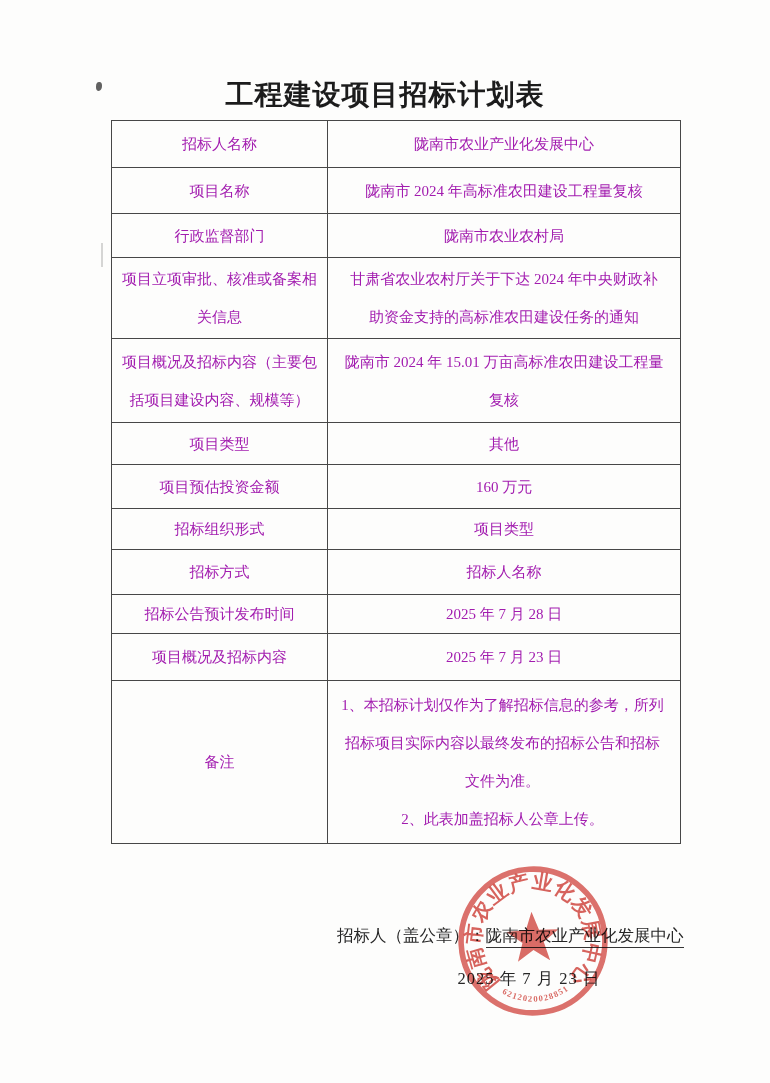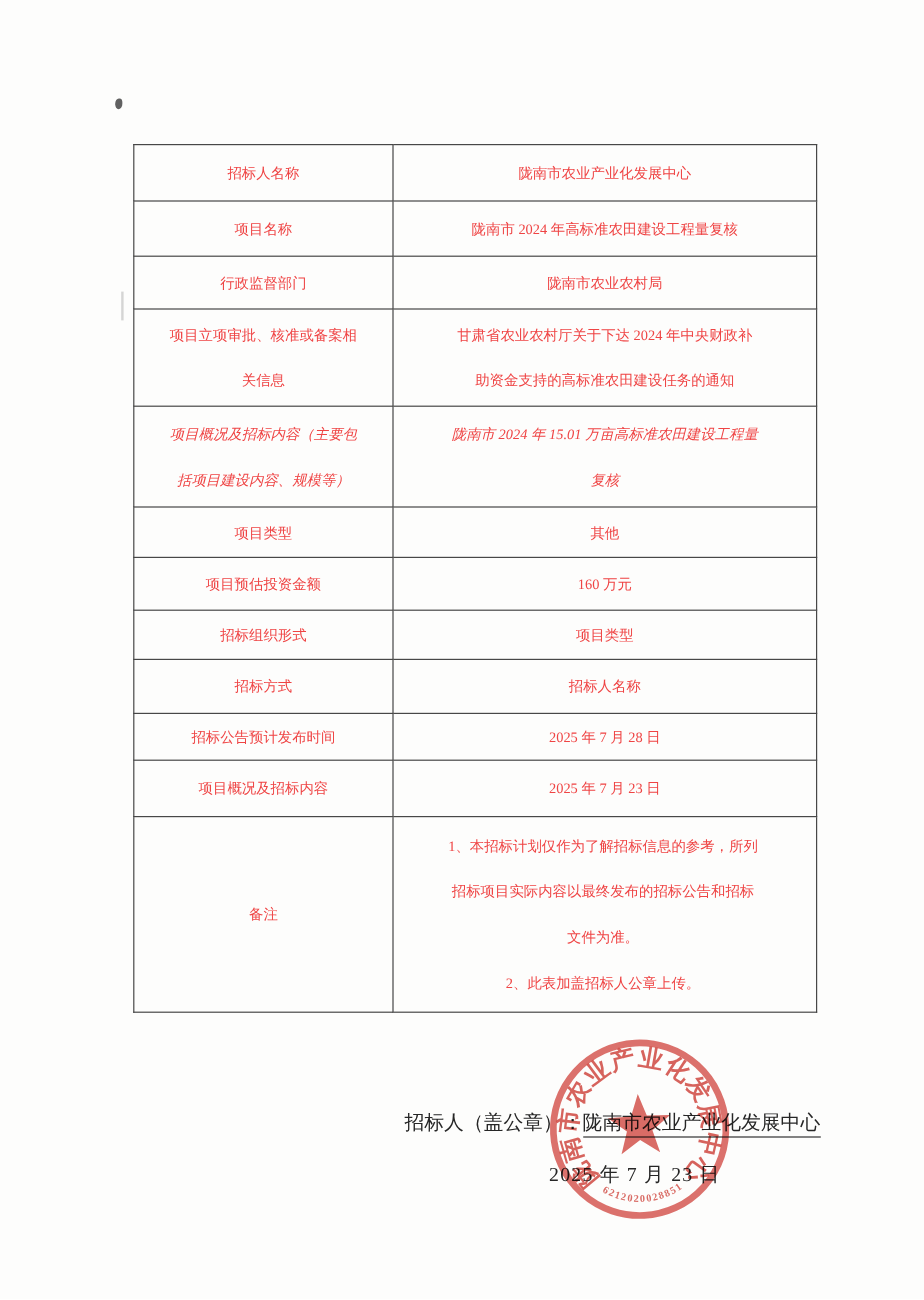--- a/index.html
+++ b/index.html
@@ -50,34 +50,34 @@
     left: 111px;
     top: 120px;
     width: 569px;
     border-collapse: collapse;
     table-layout: fixed;
   }
   table.bid-table td {
     border: 1.5px solid #474747;
     text-align: center;
     vertical-align: middle;
-    font-size: 12px;
+    font-size: 15px;
     line-height: 38px;
     white-space: pre-line;
     padding: 0 4px;
-    color: #ef4444;
+    color: #a21caf;
   }
   table.bid-table col.c1 { width: 216px; }
   table.bid-table col.c2 { width: 353px; }
   
   tr.r1  td { height: 46px; }
   tr.r2  td { height: 45px; }
   tr.r3  td { height: 43px; }
   tr.r4  td { height: 80px; }
-  tr.r5  td { height: 83px; font-style: italic; }
+  tr.r5  td { height: 83px; }
   tr.r6  td { height: 41px; }
   tr.r7  td { height: 43px; }
   tr.r8  td { height: 40px; }
   tr.r9  td { height: 44px; }
   tr.r10 td { height: 38px; }
   tr.r11 td { height: 46px; }
   tr.r12 td { height: 162px; }
   tr.r12 td.val {
     text-align: center;
     padding: 0 10px 0 7px;
@@ -118,20 +118,21 @@
   }
 </style>
 </head>
 <body>
 
 <div class="page">
 
   <div class="speck1"></div>
   <div class="speck2"></div>
 
+  <h1 class="title">工程建设项目招标计划表</h1>
 
   <table class="bid-table">
     <colgroup>
         <col class="c1">
         <col class="c2">
       </colgroup>
     <tbody>
       <tr class="r1">
         <td class="lbl">招标人名称</td>
         <td class="val">陇南市农业产业化发展中心</td>

